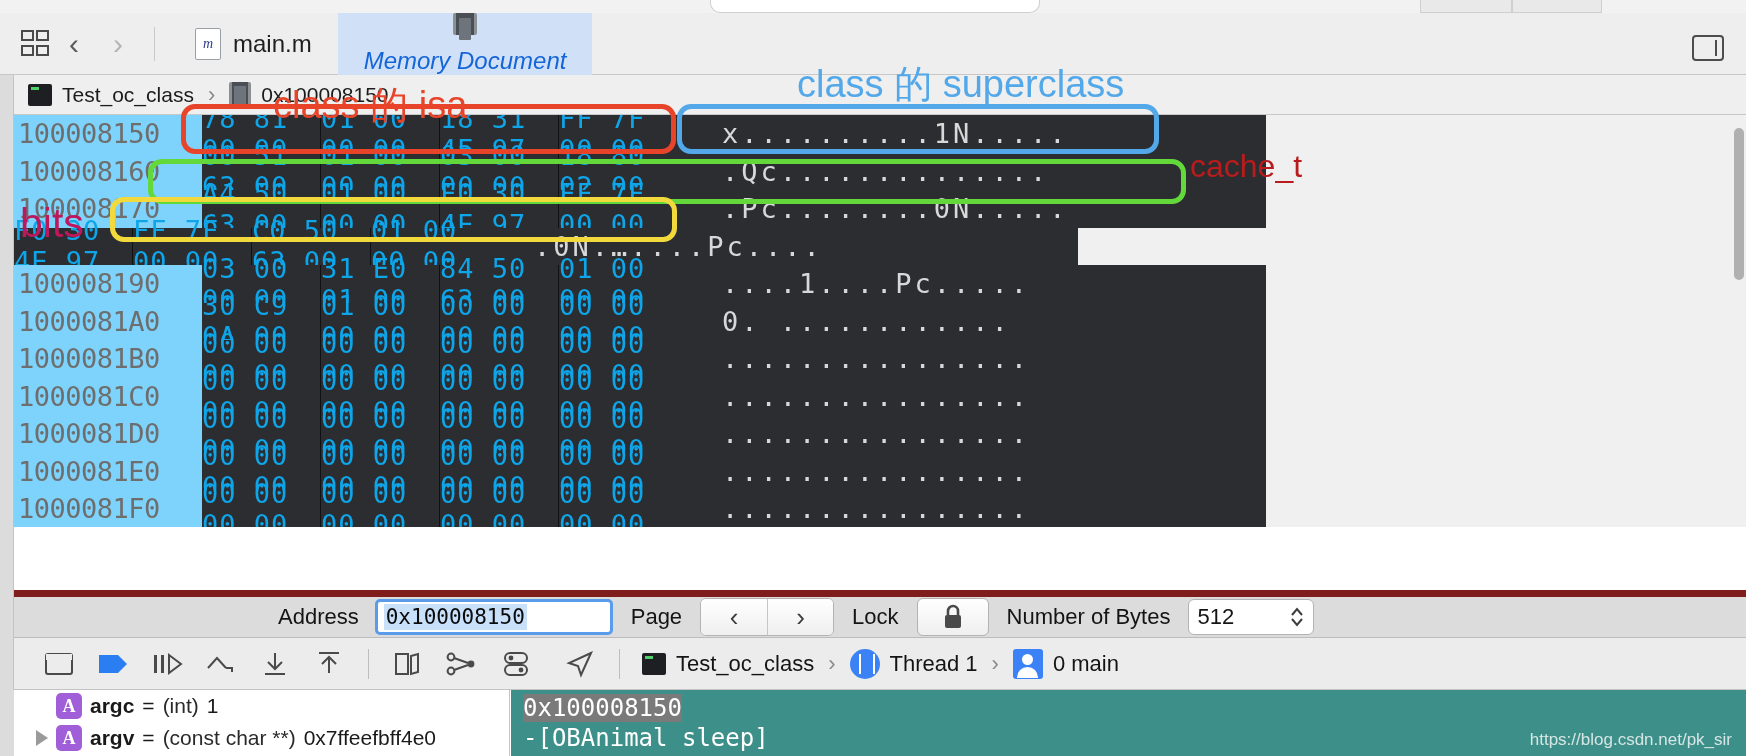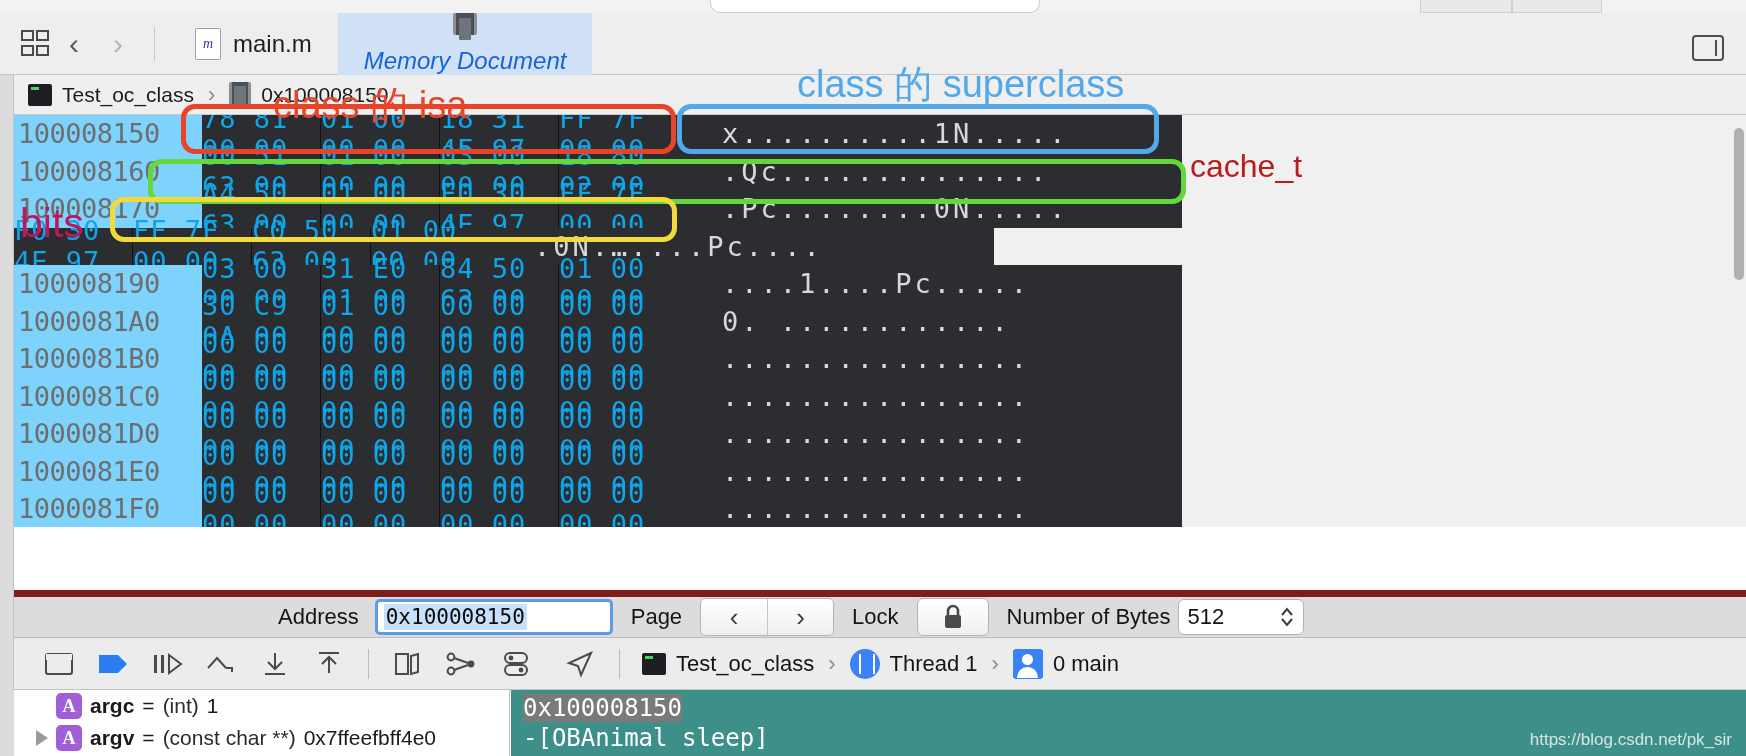--- a/index.html
+++ b/index.html
@@ -128,21 +128,21 @@
     background:#2b2d31; color:#0ea5e9; height:37.5px;
     display:flex; align-items:center;
   }
   .grp{
     width:119px; height:37.5px; display:flex; align-items:center; justify-content:center;
     letter-spacing:1px;
     border-right:1px solid #101114;
   }
   .grp:last-child{ border-right:none; }
   .ascii{
-    background:#2b2d31; color:#d8d8d8; height:37.5px; width:504px;
+    background:#2b2d31; color:#d8d8d8; height:37.5px; width:588px;
     display:flex; align-items:center; padding-left:44px;
     letter-spacing:3px; white-space:pre;
   }
   .hexscroll{
     position:absolute; right:2px; top:128px; width:10px; height:152px;
     background:#b0b0b0; border-radius:5px;
   }
 
   
   .anno-box{ position:absolute; border-radius:14px; pointer-events:none; }
@@ -171,21 +171,21 @@
   .stepper div{
     width:66px; display:flex; align-items:center; justify-content:center;
     font-size:26px; color:#3d3d3d; background:linear-gradient(#ffffff,#efefef);
   }
   .stepper div+div{ border-left:1px solid #c6c6c6; }
   .lockbtn{
     margin-left:18px; width:72px;height:38px;border:1px solid #b3b3b3;border-radius:6px;
     background:linear-gradient(#ffffff,#efefef); display:flex;align-items:center;justify-content:center;
   }
   .numbytes{
-    margin-left:8px; width:126px;height:36px;border:1px solid #b3b3b3;border-radius:6px;
+    margin-left:18px; width:126px;height:36px;border:1px solid #b3b3b3;border-radius:6px;
     background:#ffffff; display:flex;align-items:center; justify-content:space-between;
     padding:0 8px; font-size:22px;
   }
 
   
   .dbgbar{
     position:absolute; left:14px; top:638px; width:1732px; height:52px;
     background:#ececec; border-bottom:1px solid #c3c3c3;
     display:flex; align-items:center; gap:0px; padding-left:18px;
   }

